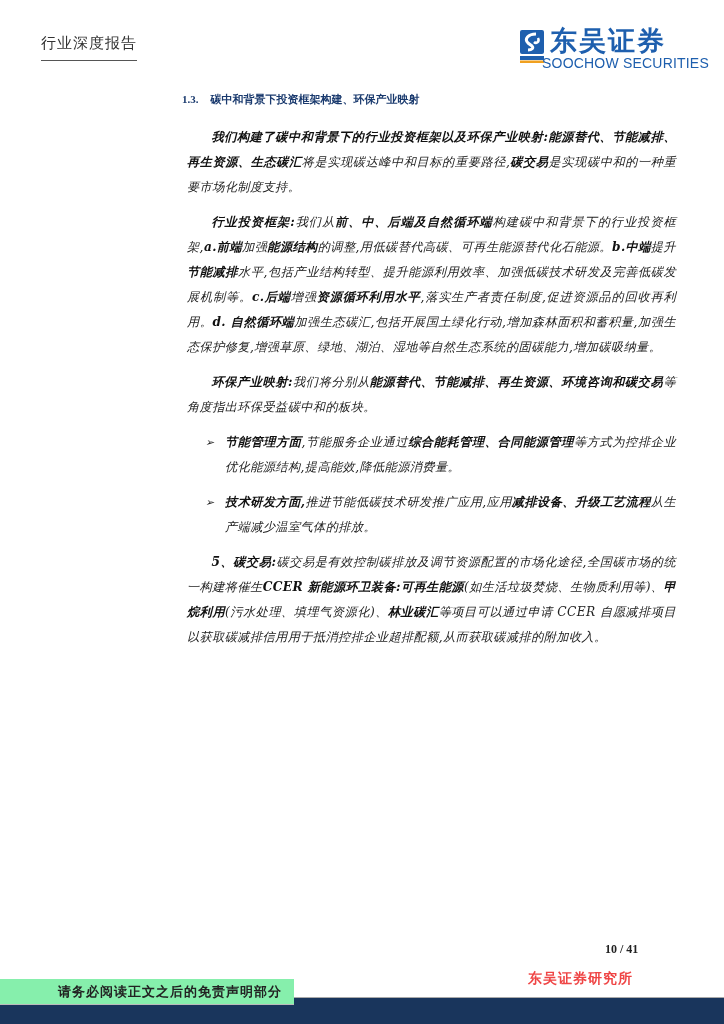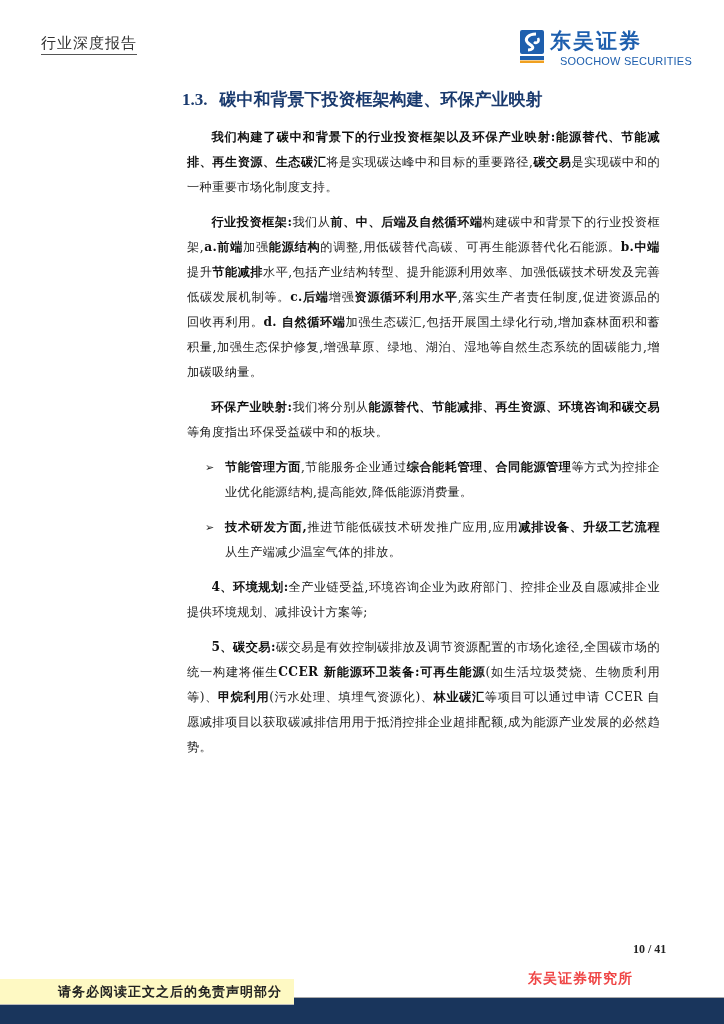--- a/index.html
+++ b/index.html
@@ -1,42 +1,42 @@
 <!DOCTYPE html>
 <html><head>
 <meta charset="utf-8">
 <style>
   html, body { margin:0; padding:0; }
   body { width:724px; height:1024px; background:#ffffff; position:relative; overflow:hidden;
          font-family:"DejaVu Serif","Liberation Serif",serif; color:#222; }
   .header-title { position:absolute; left:41px; top:34px; font-size:15px; color:#333;
                   font-family:"DejaVu Serif",serif; letter-spacing:1px;
-                  border-bottom:1px solid #555; padding-bottom:1px; }
+                  border-bottom:1px solid #555; padding-bottom:7px; }
   .logo { position:absolute; left:520px; top:28px; width:150px; height:40px; }
   .logo-mark { position:absolute; left:0; top:2px; width:24px; height:24px; }
   .logo-scs { position:absolute; left:0; top:28px; width:24px; height:7px; }
-  .logo-cn { position:absolute; left:30px; top:0px; font-size:21px; font-weight:bold; color:#1e5fae;
+  .logo-cn { position:absolute; left:30px; top:0px; font-size:27px; font-weight:bold; color:#1e5fae;
              font-family:"DejaVu Sans",sans-serif; letter-spacing:2px; line-height:26px; }
-  .logo-en { position:absolute; left:40px; top:27px; font-size:11px; color:#1e5fae;
+  .logo-en { position:absolute; left:22px; top:27px; font-size:14px; color:#1e5fae;
              font-family:"Liberation Sans",sans-serif; letter-spacing:0.2px; white-space:nowrap; }
   .content { position:absolute; left:187px; top:88px; width:489px; }
-  .section-heading { font-size:17px; font-weight:bold; color:#1a3a6e; margin:0 0 14px -5px;
+  .section-heading { font-size:11px; font-weight:bold; color:#1a3a6e; margin:0 0 14px -5px;
                      line-height:22px; }
   .section-heading .num { font-family:"Liberation Serif",serif; margin-right:12px; }
-  p { margin:0 16px 10px 0; font-size:12.2px; line-height:25px; text-align:justify; text-indent:2em;
-      letter-spacing:0.4px; }
+  p { margin:0 0 10px 0; font-size:12.2px; line-height:25px; text-align:justify; text-indent:2em;
+      letter-spacing:0.4px;font-style:italic; }
   b { font-weight:bold; color:#111; }
   .bullet { position:relative; padding-left:38px; text-indent:0; margin-bottom:10px; }
   .bullet .arrow { position:absolute; left:18px; top:0; font-size:11px; }
-  .page-num { position:absolute; left:633px; top:942px; font-size:12px; font-weight:bold;
+  .page-num { position:absolute; left:605px; top:942px; font-size:12px; font-weight:bold;
               font-family:"Liberation Serif",serif; }
   .footer-inst { position:absolute; left:528px; top:970px; font-size:14px; font-weight:bold; color:#ef4444;
                  letter-spacing:1px; }
   .footer-band { position:absolute; left:0; top:998px; width:724px; height:26px; background:#19355c; }
-  .footer-disclaimer { position:absolute; left:0; top:979px; width:294px; height:25px; background:#fef9c3;
+  .footer-disclaimer { position:absolute; left:0; top:979px; width:294px; height:25px; background:#86efac;
                        border-bottom:1px solid #bbb; }
   .footer-disclaimer span { position:absolute; left:58px; top:4px; font-size:13px; font-weight:bold; color:#222;
                             letter-spacing:1px; }
   .footer-line { position:absolute; left:294px; top:997px; width:430px; height:1px; background:#aaa; }
 </style>
 </head>
 <body>
 
 <div class="header-title">行业深度报告</div>
 
@@ -75,26 +75,23 @@
 
   <p class="bullet">
     <span class="arrow">➢</span><b>节能管理方面</b><span>,节能服务企业通过</span><b>综合能耗管理、合同能源管理</b><span>等方式为控排企业优化能源结构,提高能效,降低能源消费量。</span>
   </p>
 
   <p class="bullet">
     <span class="arrow">➢</span><b>技术研发方面,</b><span>推进节能低碳技术研发推广应用,应用</span><b>减排设备、升级工艺流程</b><span>从生产端减少温室气体的排放。</span>
   </p>
 
 
-  <p>
-    <b>4、环境规划:</b><span>全产业链受益,环境咨询企业为政府部门、控排企业及自愿减排企业提供环境规划、减排设计方案等;</span>
-  </p>
 
   <p>
-    <b>5、碳交易:</b><span>碳交易是有效控制碳排放及调节资源配置的市场化途径,全国碳市场的统一构建将催生</span><b>CCER 新能源环卫装备:可再生能源</b><span>(如生活垃圾焚烧、生物质利用等)、</span><b>甲烷利用</b><span>(污水处理、填埋气资源化)、</span><b>林业碳汇</b><span>等项目可以通过申请 CCER 自愿减排项目以获取碳减排信用用于抵消控排企业超排配额,成为能源产业发展的必然趋势。</span>
+    <b>5、碳交易:</b><span>碳交易是有效控制碳排放及调节资源配置的市场化途径,全国碳市场的统一构建将催生</span><b>CCER 新能源环卫装备:可再生能源</b><span>(如生活垃圾焚烧、生物质利用等)、</span><b>甲烷利用</b><span>(污水处理、填埋气资源化)、</span><b>林业碳汇</b><span>等项目可以通过申请 CCER 自愿减排项目以获取碳减排信用用于抵消控排企业超排配额,从而获取碳减排的附加收入。</span>
   </p>
 </div>
 
 <div class="page-num">10 / 41</div>
 <div class="footer-inst">东吴证券研究所</div>
 <div class="footer-line"></div>
 <div class="footer-band"></div>
 <div class="footer-disclaimer">
   <span>请务必阅读正文之后的免责声明部分</span>
 </div>

